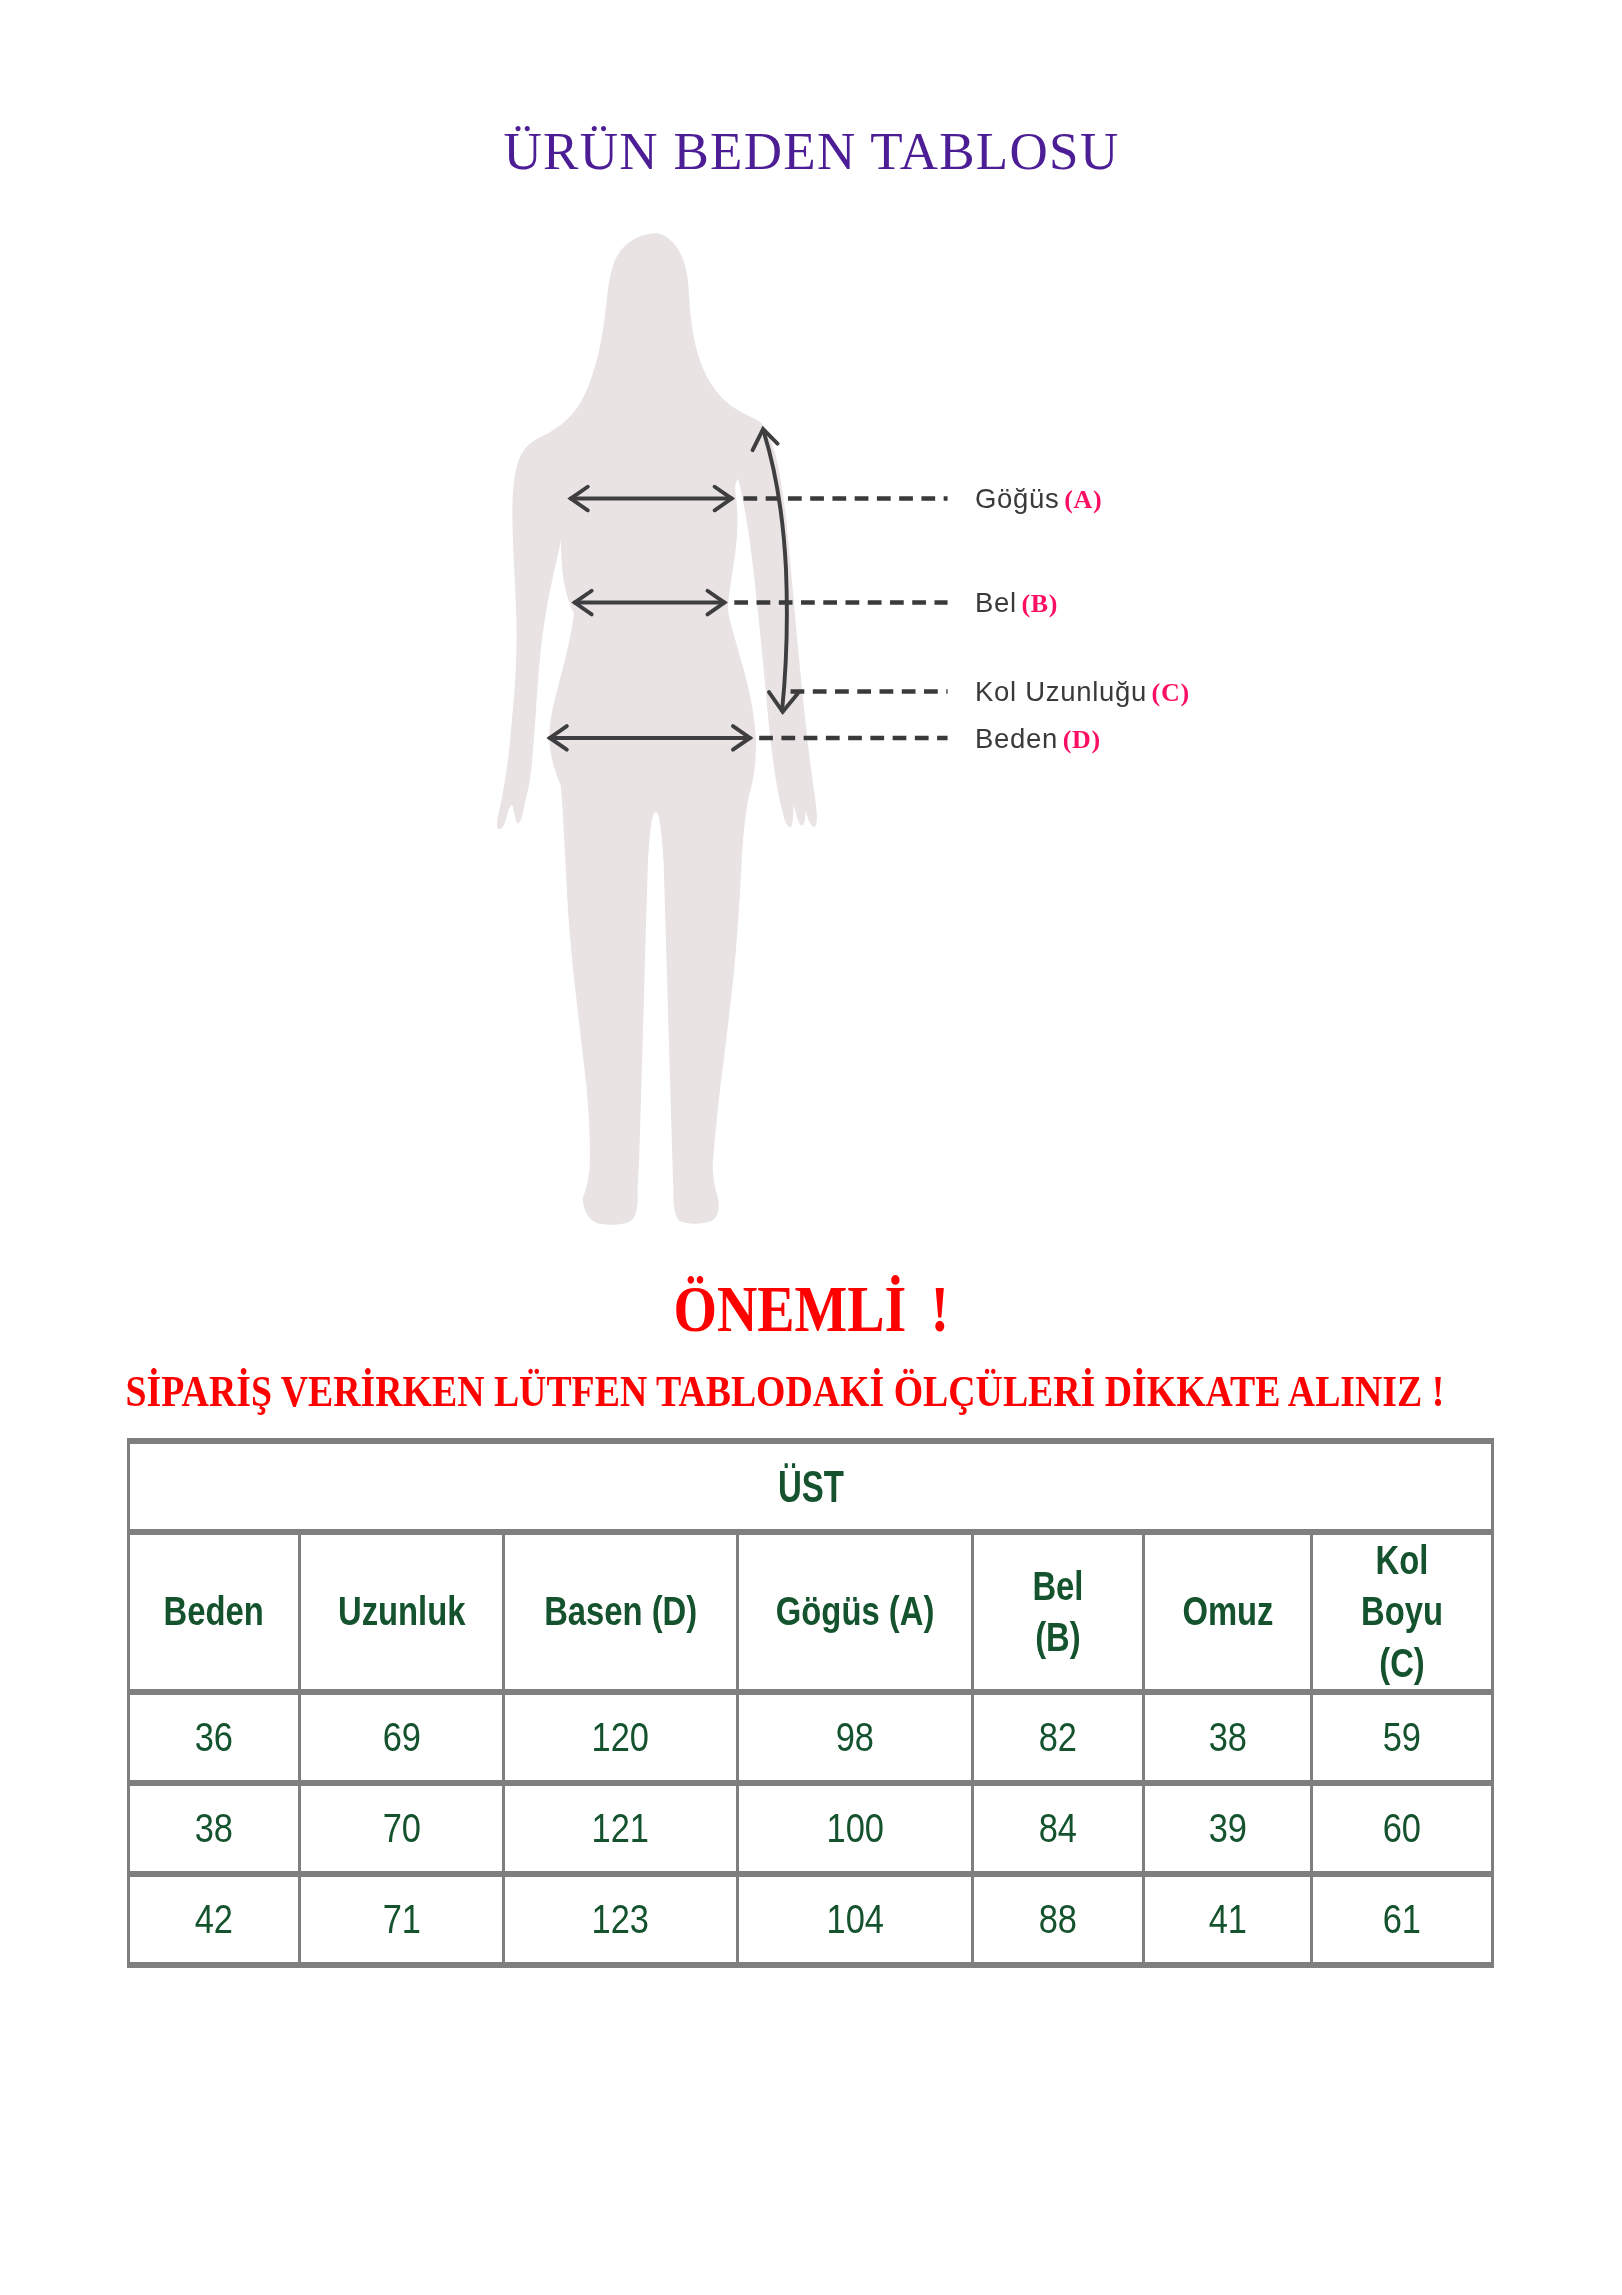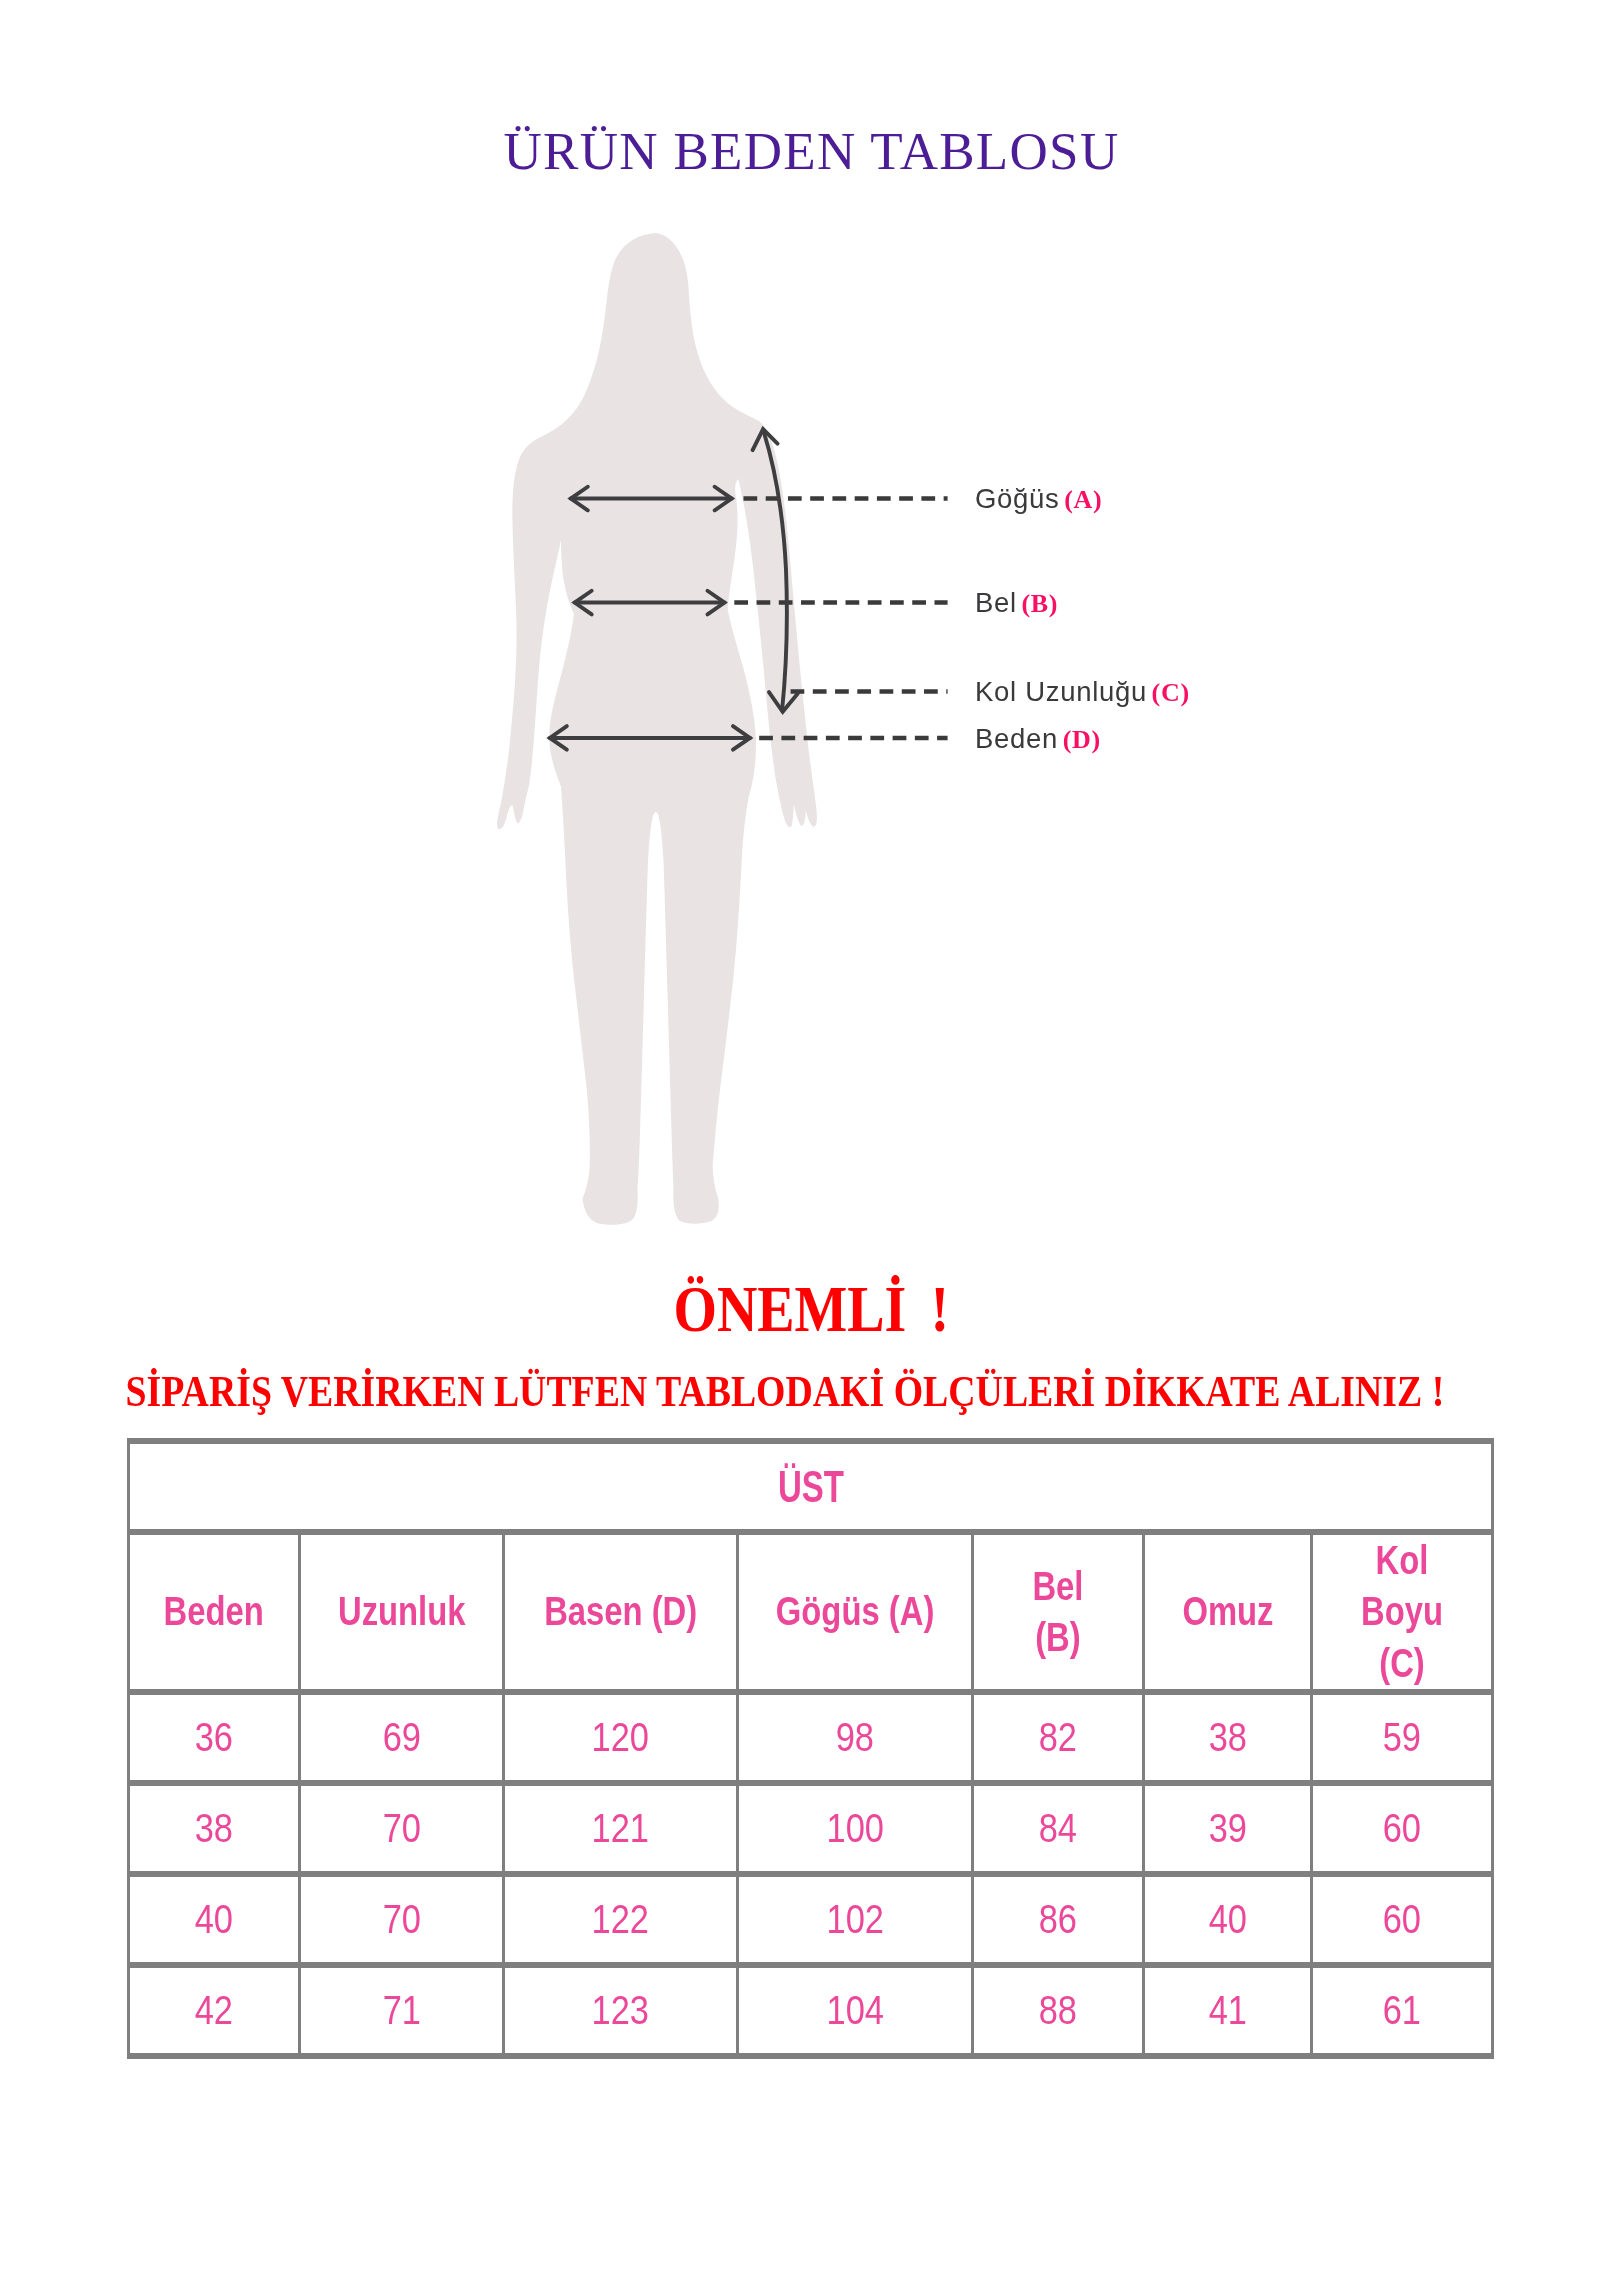--- a/index.html
+++ b/index.html
@@ -26,21 +26,21 @@
     transform:scaleX(0.86);word-spacing:11.8px;white-space:nowrap;}
   .warn-msg{position:absolute;top:1368px;left:0;width:1623px;text-align:left;}
   .warn-msg span{display:inline-block;font-family:"Liberation Serif",serif;
     font-weight:bold;font-size:45px;line-height:47px;color:#fe0000;
     transform:scaleX(0.84);white-space:nowrap;}
 
   
   #size-table{position:absolute;left:127px;top:1438px;width:1364px;
     border-collapse:collapse;table-layout:fixed;}
   #size-table td{border:3.9px solid #7f7f7f;border-top-width:6.5px;border-bottom-width:6.5px;
-    text-align:center;vertical-align:middle;background:#fff;color:#ec4899;padding:0;}
+    text-align:center;vertical-align:middle;background:#fff;color:#14532d;padding:0;}
   #size-table td.group{height:85px;font-weight:bold;font-size:44px;}
   #size-table td.colhead{height:121px;font-weight:bold;font-size:41px;line-height:1.25;}
   #size-table td.val{height:85px;font-size:41px;}
   .sx75{display:inline-block;transform:scaleX(0.75);white-space:pre-line;}
   .sx80{display:inline-block;transform:scaleX(0.80);white-space:pre-line;}
   .sx84{display:inline-block;transform:scaleX(0.84);white-space:pre-line;}
 </style>
 </head>
 <body>
 
@@ -178,29 +178,20 @@
       <tr>
         <td class="val"><span class="sx84">38</span></td>
         <td class="val"><span class="sx84">70</span></td>
         <td class="val"><span class="sx84">121</span></td>
         <td class="val"><span class="sx84">100</span></td>
         <td class="val"><span class="sx84">84</span></td>
         <td class="val"><span class="sx84">39</span></td>
         <td class="val"><span class="sx84">60</span></td>
       </tr>
       <tr>
-        <td class="val"><span class="sx84">40</span></td>
-        <td class="val"><span class="sx84">70</span></td>
-        <td class="val"><span class="sx84">122</span></td>
-        <td class="val"><span class="sx84">102</span></td>
-        <td class="val"><span class="sx84">86</span></td>
-        <td class="val"><span class="sx84">40</span></td>
-        <td class="val"><span class="sx84">60</span></td>
-      </tr>
-      <tr>
         <td class="val"><span class="sx84">42</span></td>
         <td class="val"><span class="sx84">71</span></td>
         <td class="val"><span class="sx84">123</span></td>
         <td class="val"><span class="sx84">104</span></td>
         <td class="val"><span class="sx84">88</span></td>
         <td class="val"><span class="sx84">41</span></td>
         <td class="val"><span class="sx84">61</span></td>
       </tr>
     </tbody>
   </table>

